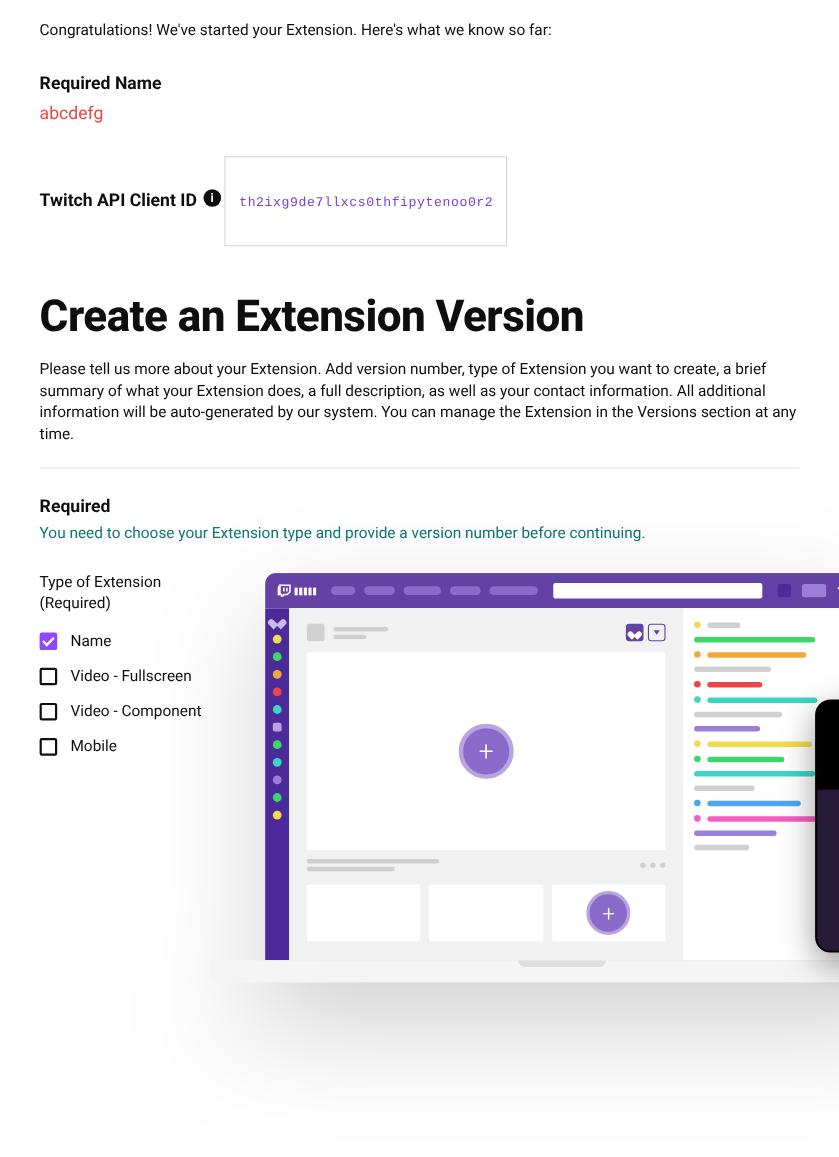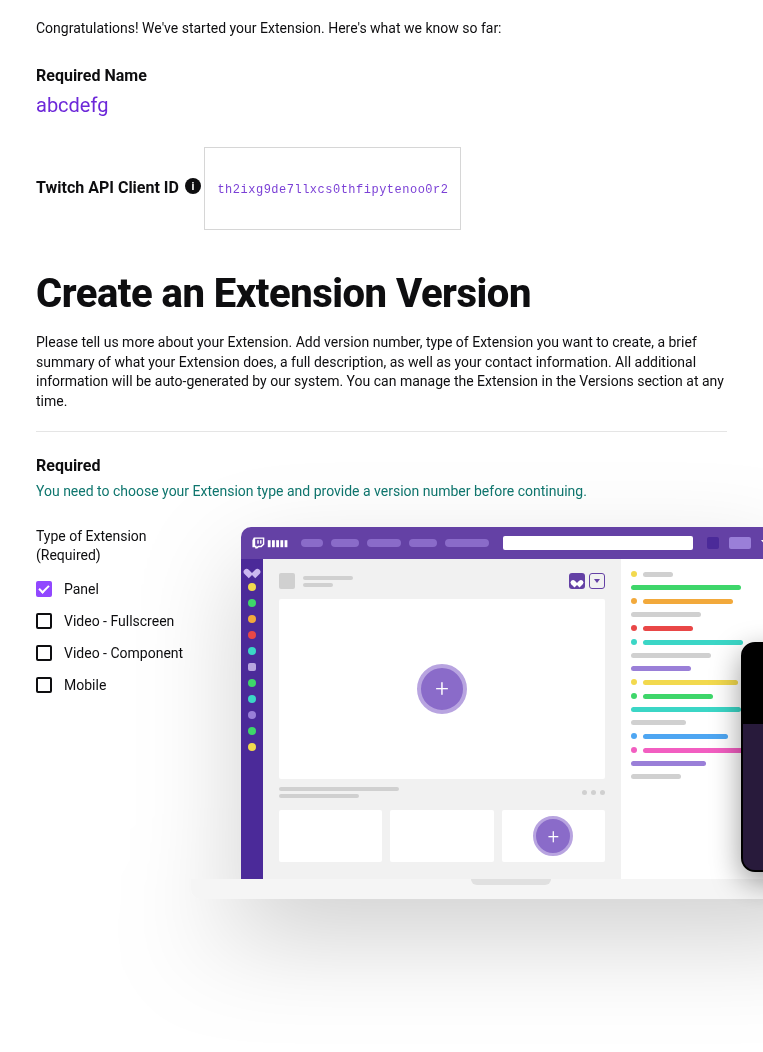--- a/index.html
+++ b/index.html
@@ -7,21 +7,21 @@
     font-family: -apple-system, BlinkMacSystemFont, "Segoe UI", Roboto, Helvetica, Arial, sans-serif;
     background: #ffffff;
     color: #0e0e10;
     font-size: 14px;
     width: 763px;
     overflow-x: hidden;
   }
   .page { padding: 20px 36px 40px 36px; width: 763px; position: relative; }
   .congrats { font-size: 14px; color: #0e0e10; margin-bottom: 30px; }
   .field-label { font-size: 16px; font-weight: 700; margin-bottom: 8px; }
-  .field-value { font-size: 20px; color: #6d28d9; margin-bottom: 30px; }
+  .field-value { font-size: 16px; color: #ef4444; margin-bottom: 30px; }
   .label-row { display: inline-flex; align-items: flex-end; gap: 6px; margin-bottom: 14px; }
   .info-icon {
     width: 16px; height: 16px; border-radius: 50%;
     background: #0e0e10; color: #fff; display: inline-flex;
     align-items: center; justify-content: center; font-size: 11px; font-weight: 700;
     position: relative; top: -3px;
   }
   .client-id-box {
     border: 1px solid #d6d6d6;
     padding: 32px 12px;
@@ -236,21 +236,21 @@
 
   <div class="required-heading">Required</div>
   <p class="required-text">You need to choose your Extension type and provide a version number before continuing.</p>
 
   <div class="type-section">
     <div class="type-left">
       <div class="type-label">Type of Extension (Required)</div>
 
       <div class="checkbox-row">
         <div class="checkbox checked"></div>
-        <span class="checkbox-label">Panel</span>
+        <span class="checkbox-label">Name</span>
       </div>
       <div class="checkbox-row">
         <div class="checkbox"></div>
         <span class="checkbox-label">Video - Fullscreen</span>
       </div>
       <div class="checkbox-row">
         <div class="checkbox"></div>
         <span class="checkbox-label">Video - Component</span>
       </div>
       <div class="checkbox-row">

